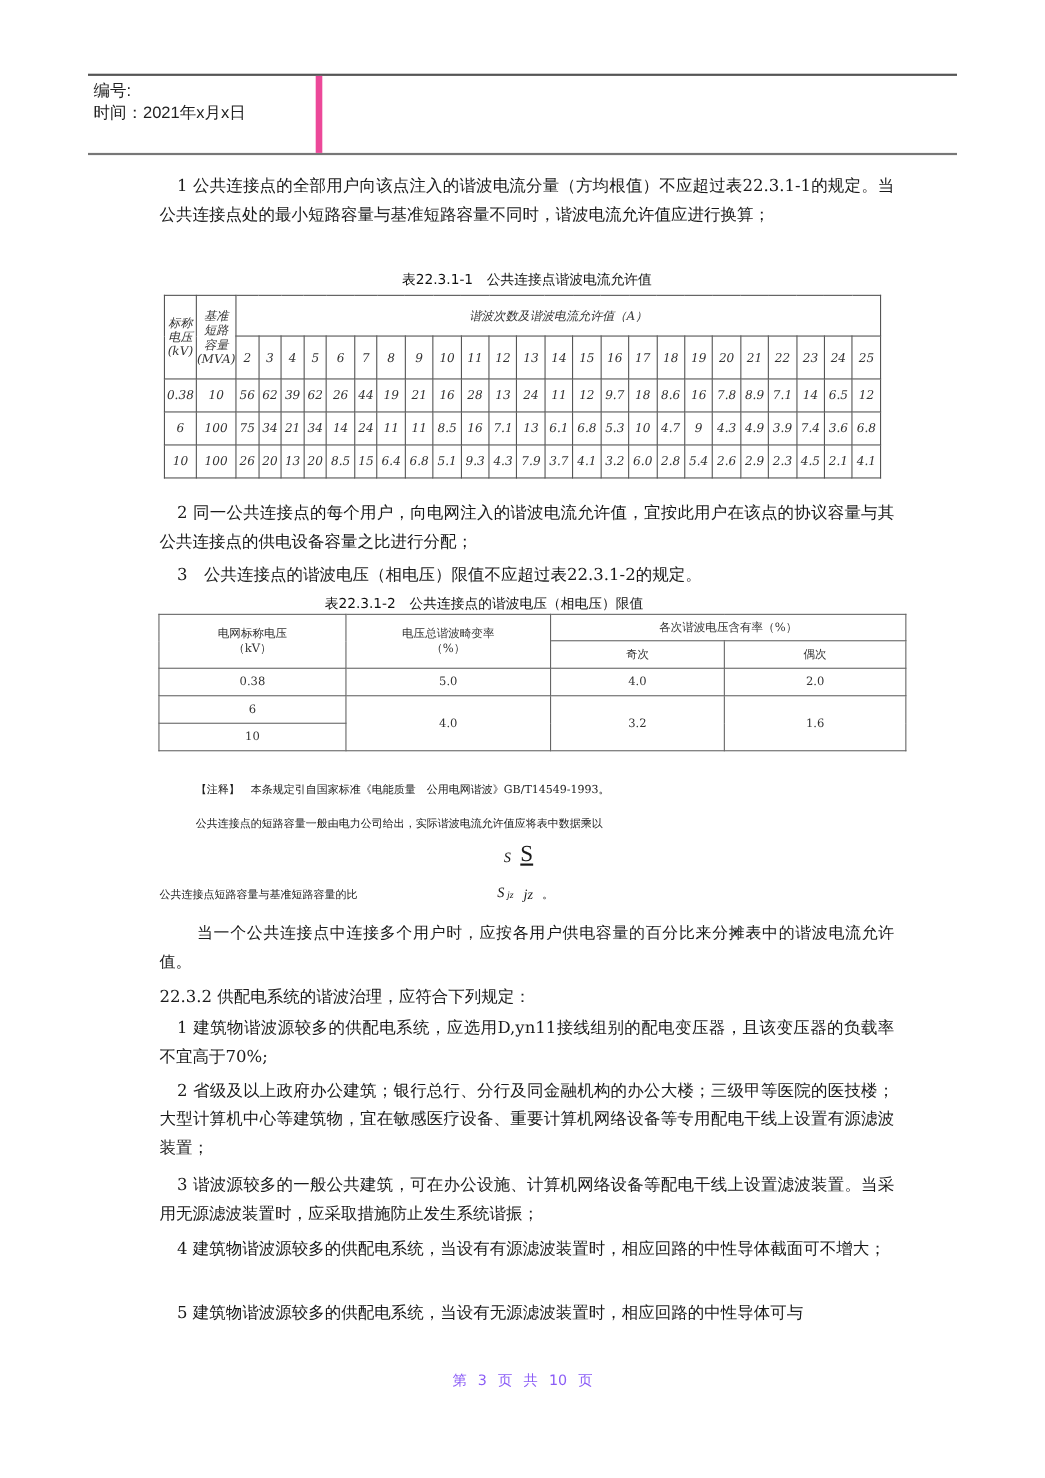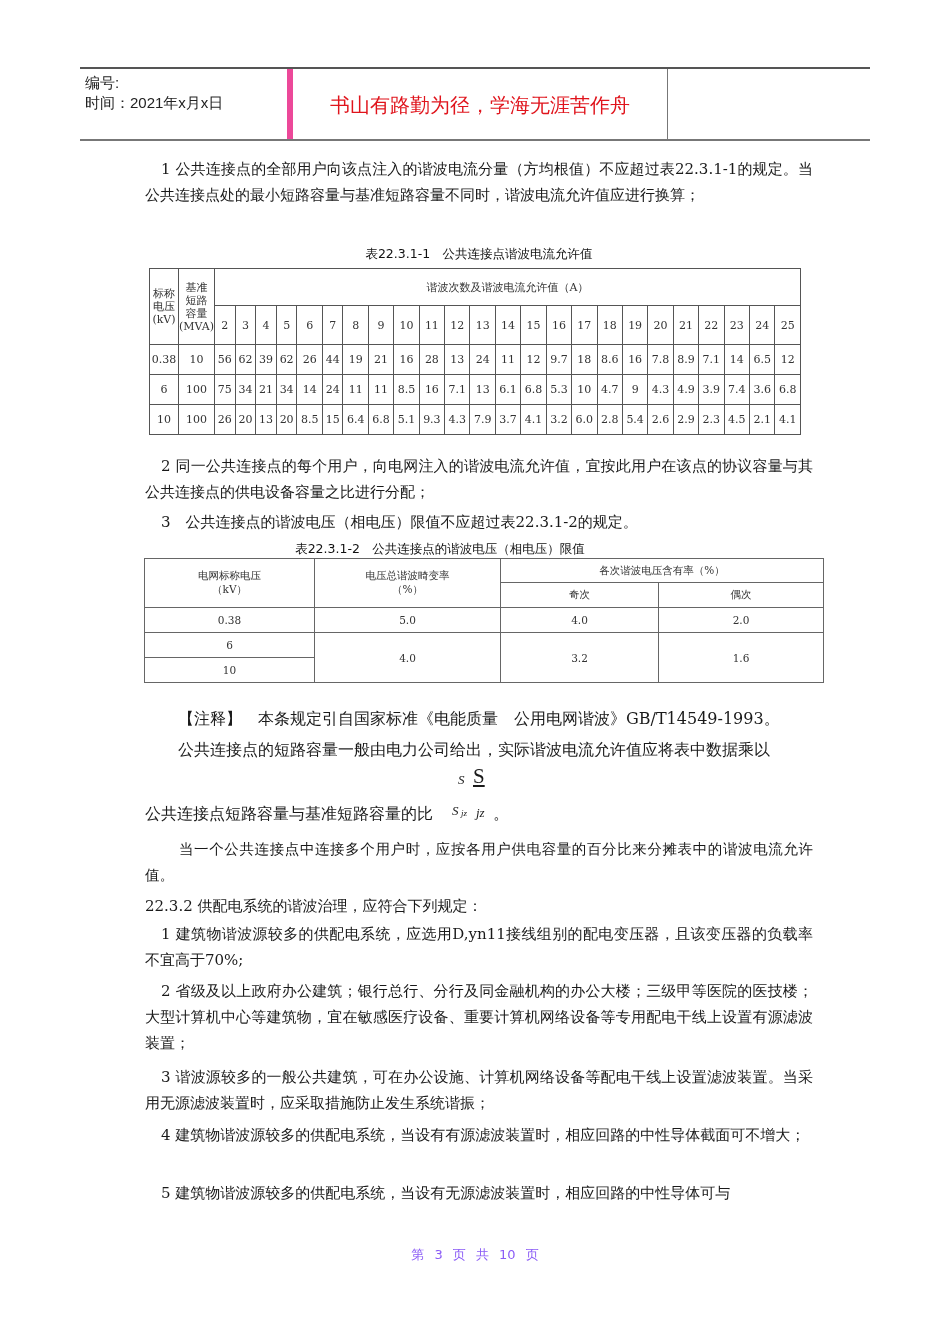--- a/index.html
+++ b/index.html
@@ -11,41 +11,40 @@
               font-family:"Liberation Sans", sans-serif; font-size:15px; line-height:20px; color:#222; }
   .hdr-mid { width:374px; border-right:1px solid #777; display:flex; align-items:center; justify-content:center;
              font-family:"DejaVu Sans", sans-serif; font-size:20px; color:#e0141c; padding-top:2px; }
   .hdr-right { flex:1; display:flex; align-items:center; padding-left:8px;
                font-family:"Liberation Sans", sans-serif; font-size:15px; color:#222; }
   .para { position:absolute; left:145px; width:668px; font-size:15px; line-height:26px; text-align:justify; }
   .indent { text-indent:16px; }
   .caption { position:absolute; left:145px; width:668px; text-align:center;
              font-family:"DejaVu Sans", sans-serif; font-size:12.5px; color:#111; }
   table { border-collapse:collapse; position:absolute; }
-  .t1 { left:149px; top:268px; width:652px; font-size:11px; }
+  .t1 { left:149px; top:268px; width:652px; font-size:11px;font-style:italic; }
   .t1 td { border:1px solid #555; text-align:center; color:#333; padding:0; }
   .t1 .hdr-row td { height:36px; }
   .t1 .num-row td { height:38px; }
   .t1 .data-row td { height:29px; }
   .t2 { left:144px; top:558px; width:680px; font-size:10.5px; }
   .t2 td { border:1px solid #666; text-align:center; color:#333; padding:0; }
-  .note { position:absolute; font-size:16px; line-height:26px; }
+  .note { position:absolute; font-size:10px; line-height:26px; }
   .frac { position:absolute; font-family:"Liberation Serif", serif; font-style:italic; }
   .footer { position:absolute; left:0; width:950px; top:1246px; text-align:center;
             font-family:"DejaVu Sans", sans-serif; font-size:13px; color:#8b5cf6; word-spacing:6px; }
 </style>
 </head>
 <body>
 
 <div class="header">
   <div class="hdr-left">
     <div>编号:</div>
     <div>时间：2021年x月x日</div>
   </div>
-  <div class="hdr-mid">书山有路勤为径，学海无涯苦作舟</div>
 </div>
 
 <div class="para indent" style="top:156px;">1 公共连接点的全部用户向该点注入的谐波电流分量（方均根值）不应超过表22.3.1-1的规定。当公共连接点处的最小短路容量与基准短路容量不同时，谐波电流允许值应进行换算；</div>
 
 <div class="caption" style="top:246px;">表22.3.1-1　公共连接点谐波电流允许值</div>
 
 <table class="t1" id="t1">
   <tbody id="t1body">
       <tr class="hdr-row">
         <td rowspan="2" style="width:28px;line-height:13px;">

